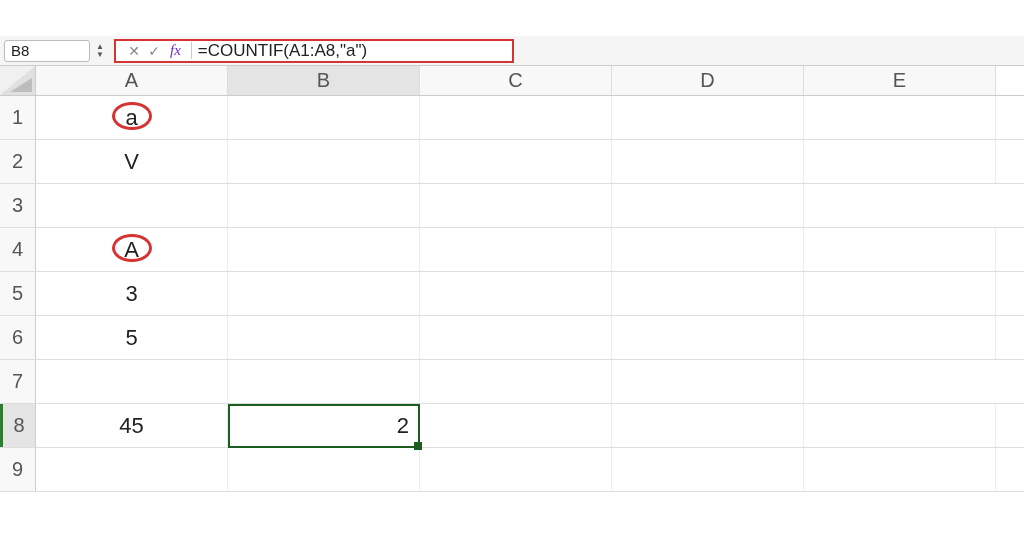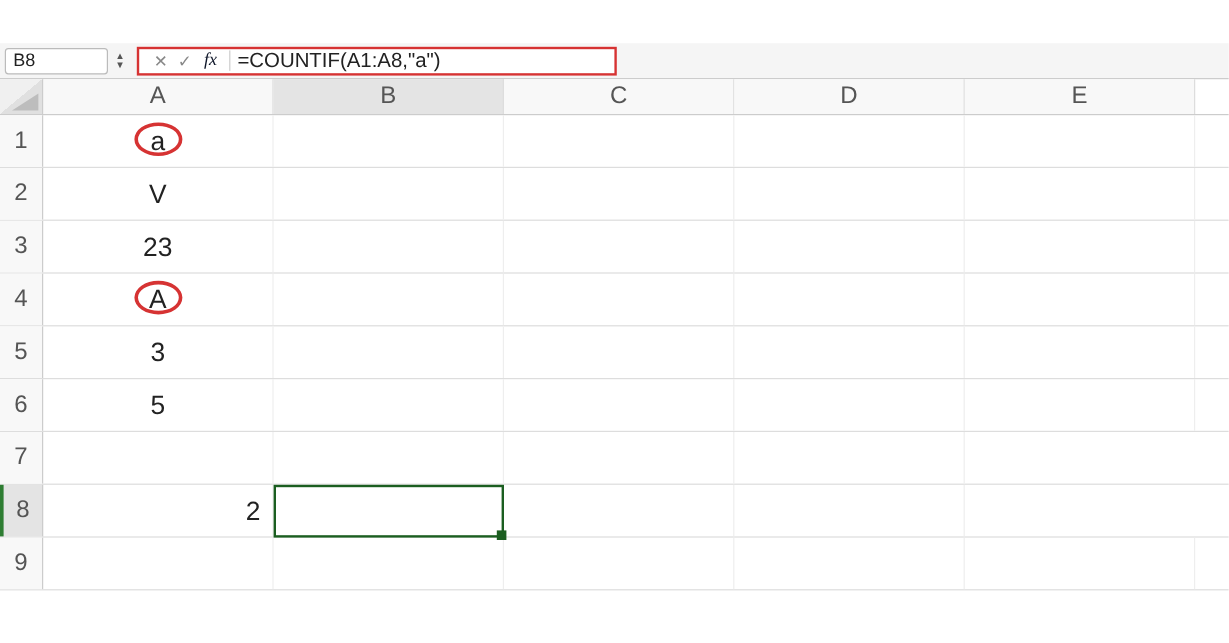--- a/index.html
+++ b/index.html
@@ -56,21 +56,21 @@
   .fb-icon {
     width: 20px;
     text-align: center;
     color: #888;
     font-size: 14px;
   }
   .fx-label {
     font-style: italic;
     font-family: serif;
     font-size: 15px;
-    color: #0f172a;
+    color: #6d28d9;
     margin: 0 6px;
     border-right: 1px solid #ccc;
     padding-right: 10px;
   }
   .formula-text {
     font-size: 17px;
     color: #222;
     flex: 1;
   }
 
@@ -212,23 +212,20 @@
       </div>
     <div class="cell">
         <span></span>
       </div>
     <div class="cell"></div>
     <div class="cell"></div>
     <div class="cell"></div>
   </div>
   <div class="row">
     <div class="row-h">3</div>
-    <div class="cell center">
-        <span>23</span>
-      </div>
     <div class="cell">
         <span></span>
       </div>
     <div class="cell"></div>
     <div class="cell"></div>
     <div class="cell"></div>
   </div>
   <div class="row">
     <div class="row-h">4</div>
     <div class="cell center">
@@ -270,20 +267,23 @@
     <div class="row-h">7</div>
     <div class="cell">
         <span></span>
       </div>
     <div class="cell"></div>
     <div class="cell"></div>
     <div class="cell"></div>
   </div>
   <div class="row">
     <div class="row-h active">8</div>
+    <div class="cell center">
+        <span>45</span>
+      </div>
     <div class="cell">
         <span>2</span>
       </div>
     <div class="cell"></div>
     <div class="cell"></div>
     <div class="cell"></div>
   </div>
   <div class="row">
     <div class="row-h">9</div>
     <div class="cell"></div>

